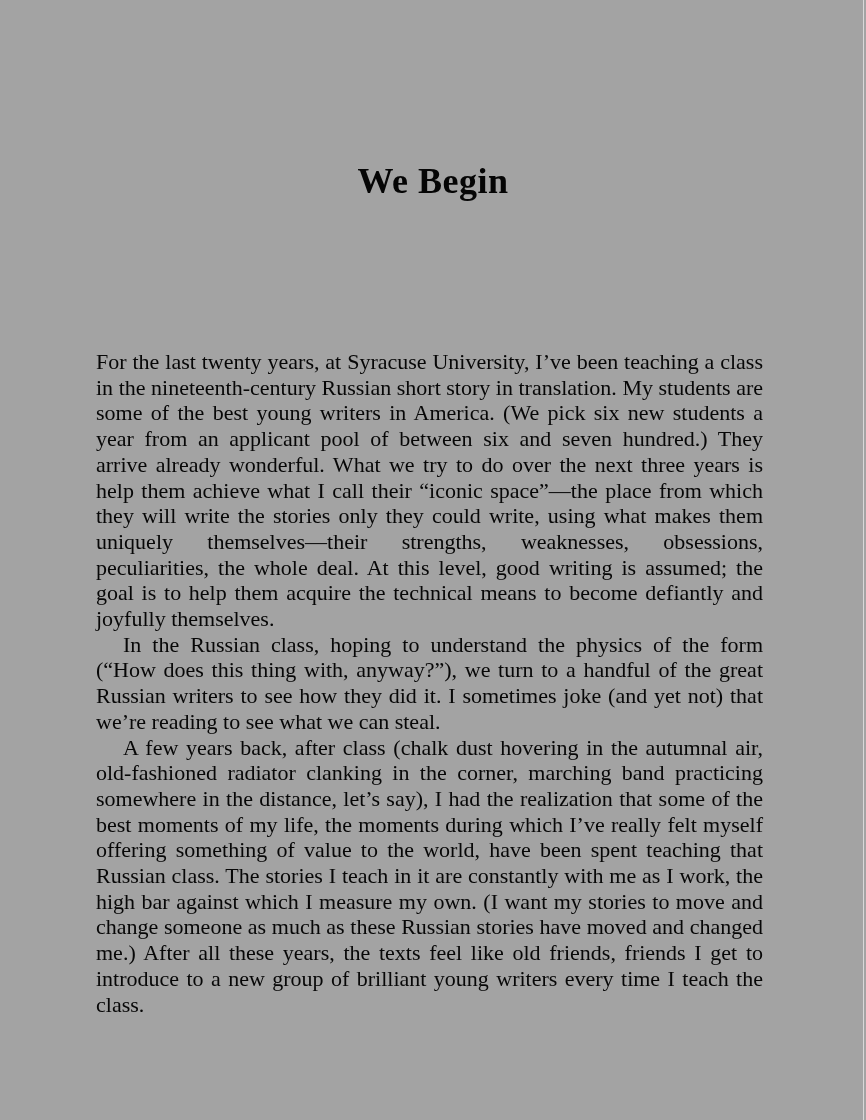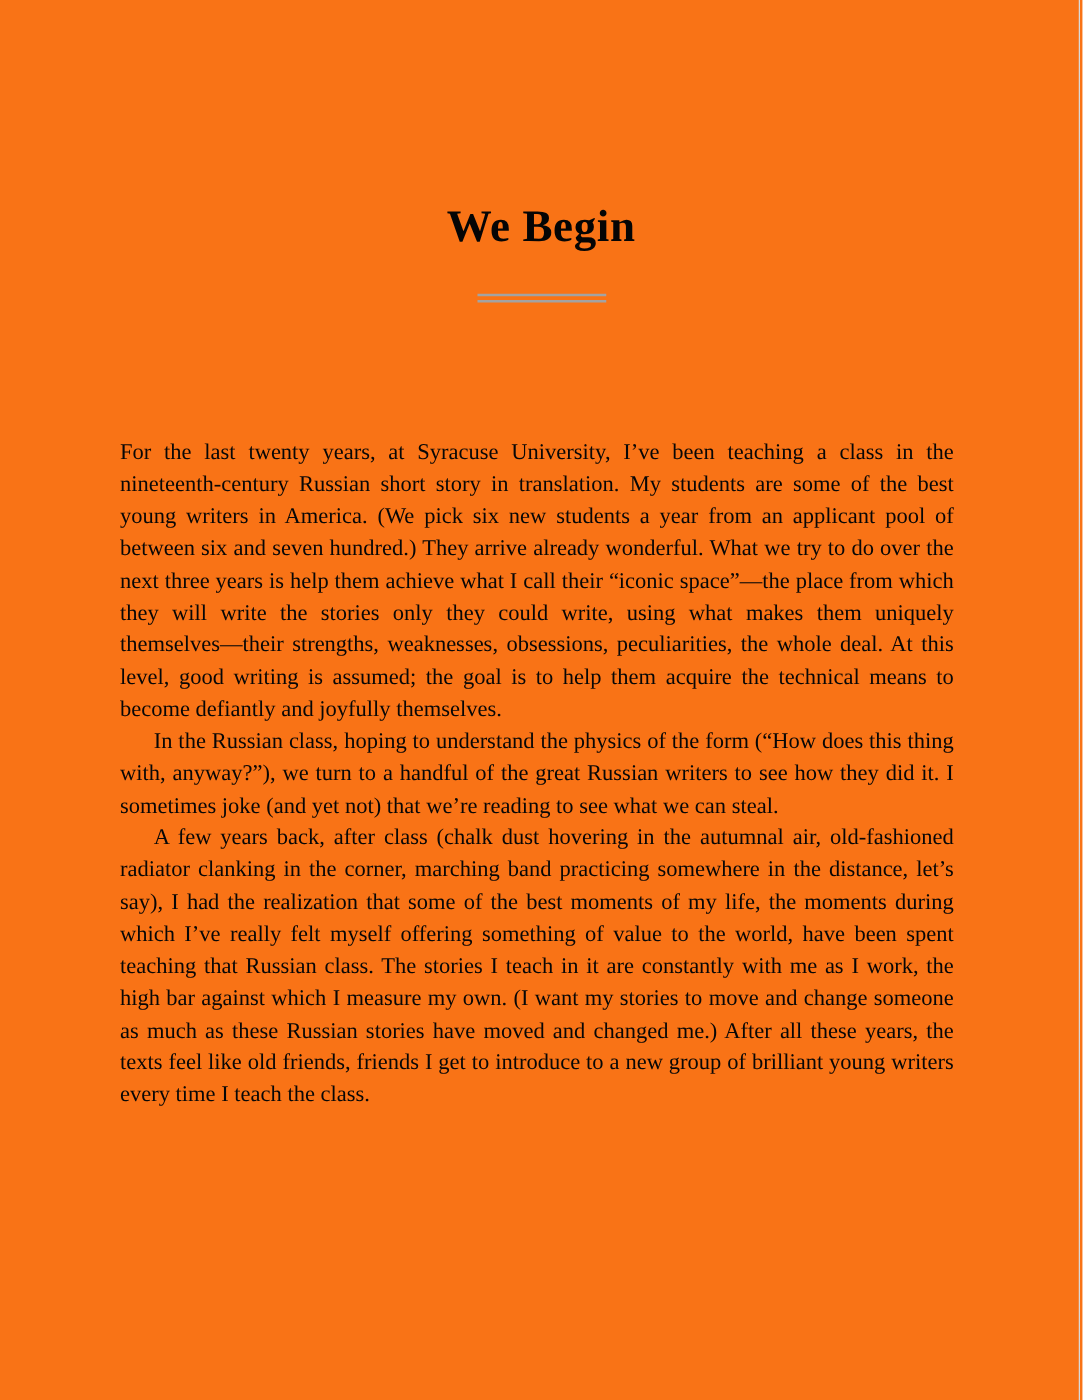--- a/index.html
+++ b/index.html
@@ -4,21 +4,21 @@
 <style>
   html, body {
     margin: 0;
     padding: 0;
     background: #ffffff;
   }
   .page {
     position: relative;
     width: 866px;
     height: 1120px;
-    background: #f97316;
+    background: #a3a3a3;
     overflow: hidden;
     font-family: "Liberation Serif", serif;
   }
   .page-edge-line {
     position: absolute;
     top: 0;
     bottom: 0;
     right: 2px;
     width: 1px;
     background: #d8d8d8;
@@ -40,21 +40,21 @@
     border-top: 2px solid #a3a3a3;
     border-bottom: 2px solid #a3a3a3;
   }
   .body-text {
     margin: 107px 103px 0 96px;
     width: 667px;
     color: #070707;
   }
   .body-text p {
     margin: 0;
-    font-size: 18px;
+    font-size: 22px;
     line-height: 25.7px;
     text-align: justify;
   }
   .body-text p.indent {
     text-indent: 27px;
   }
 </style>
 </head>
 <body>
 

